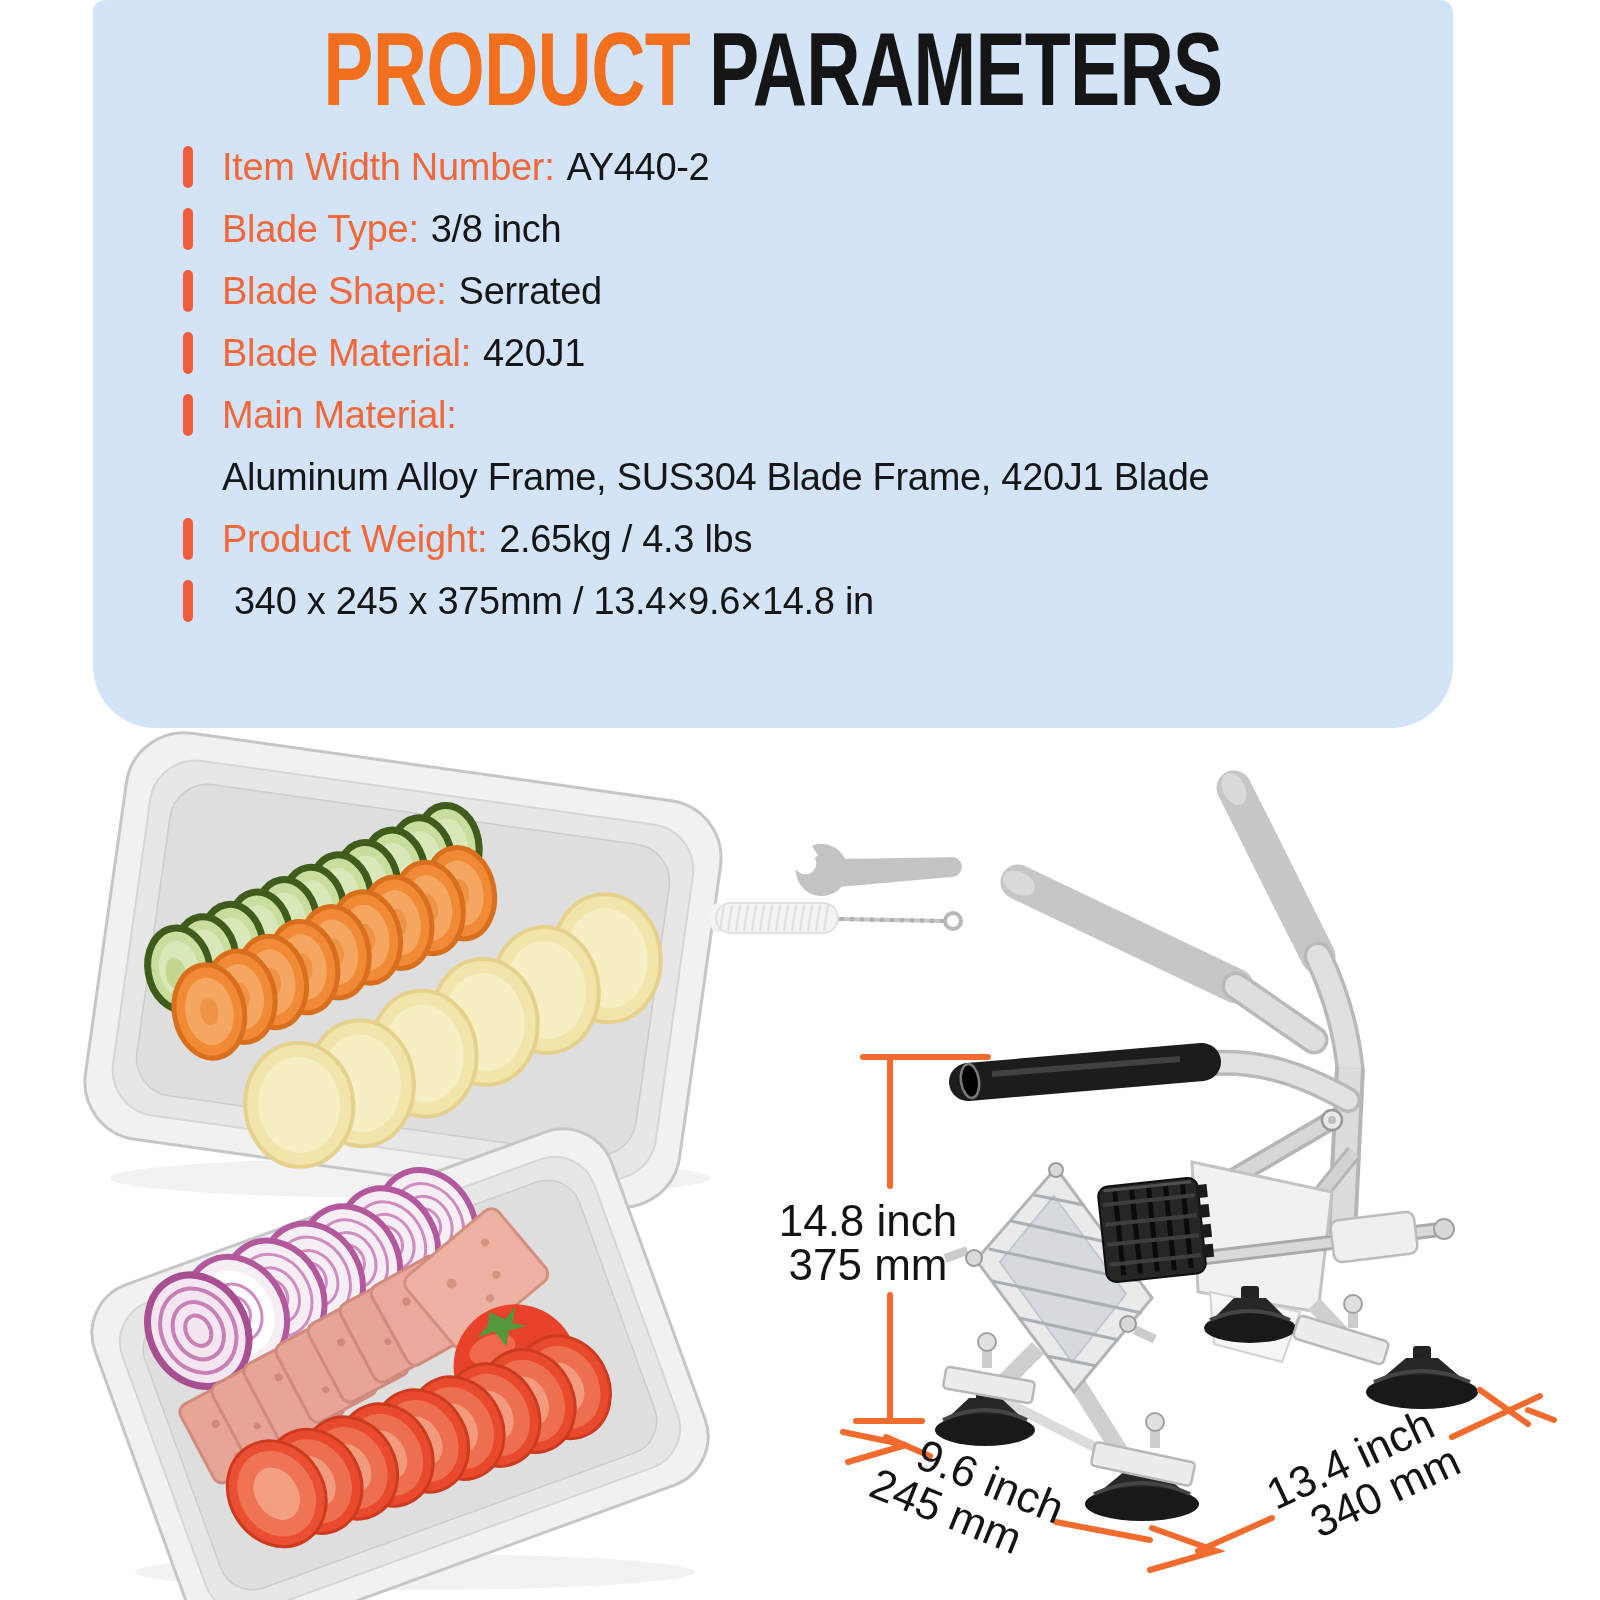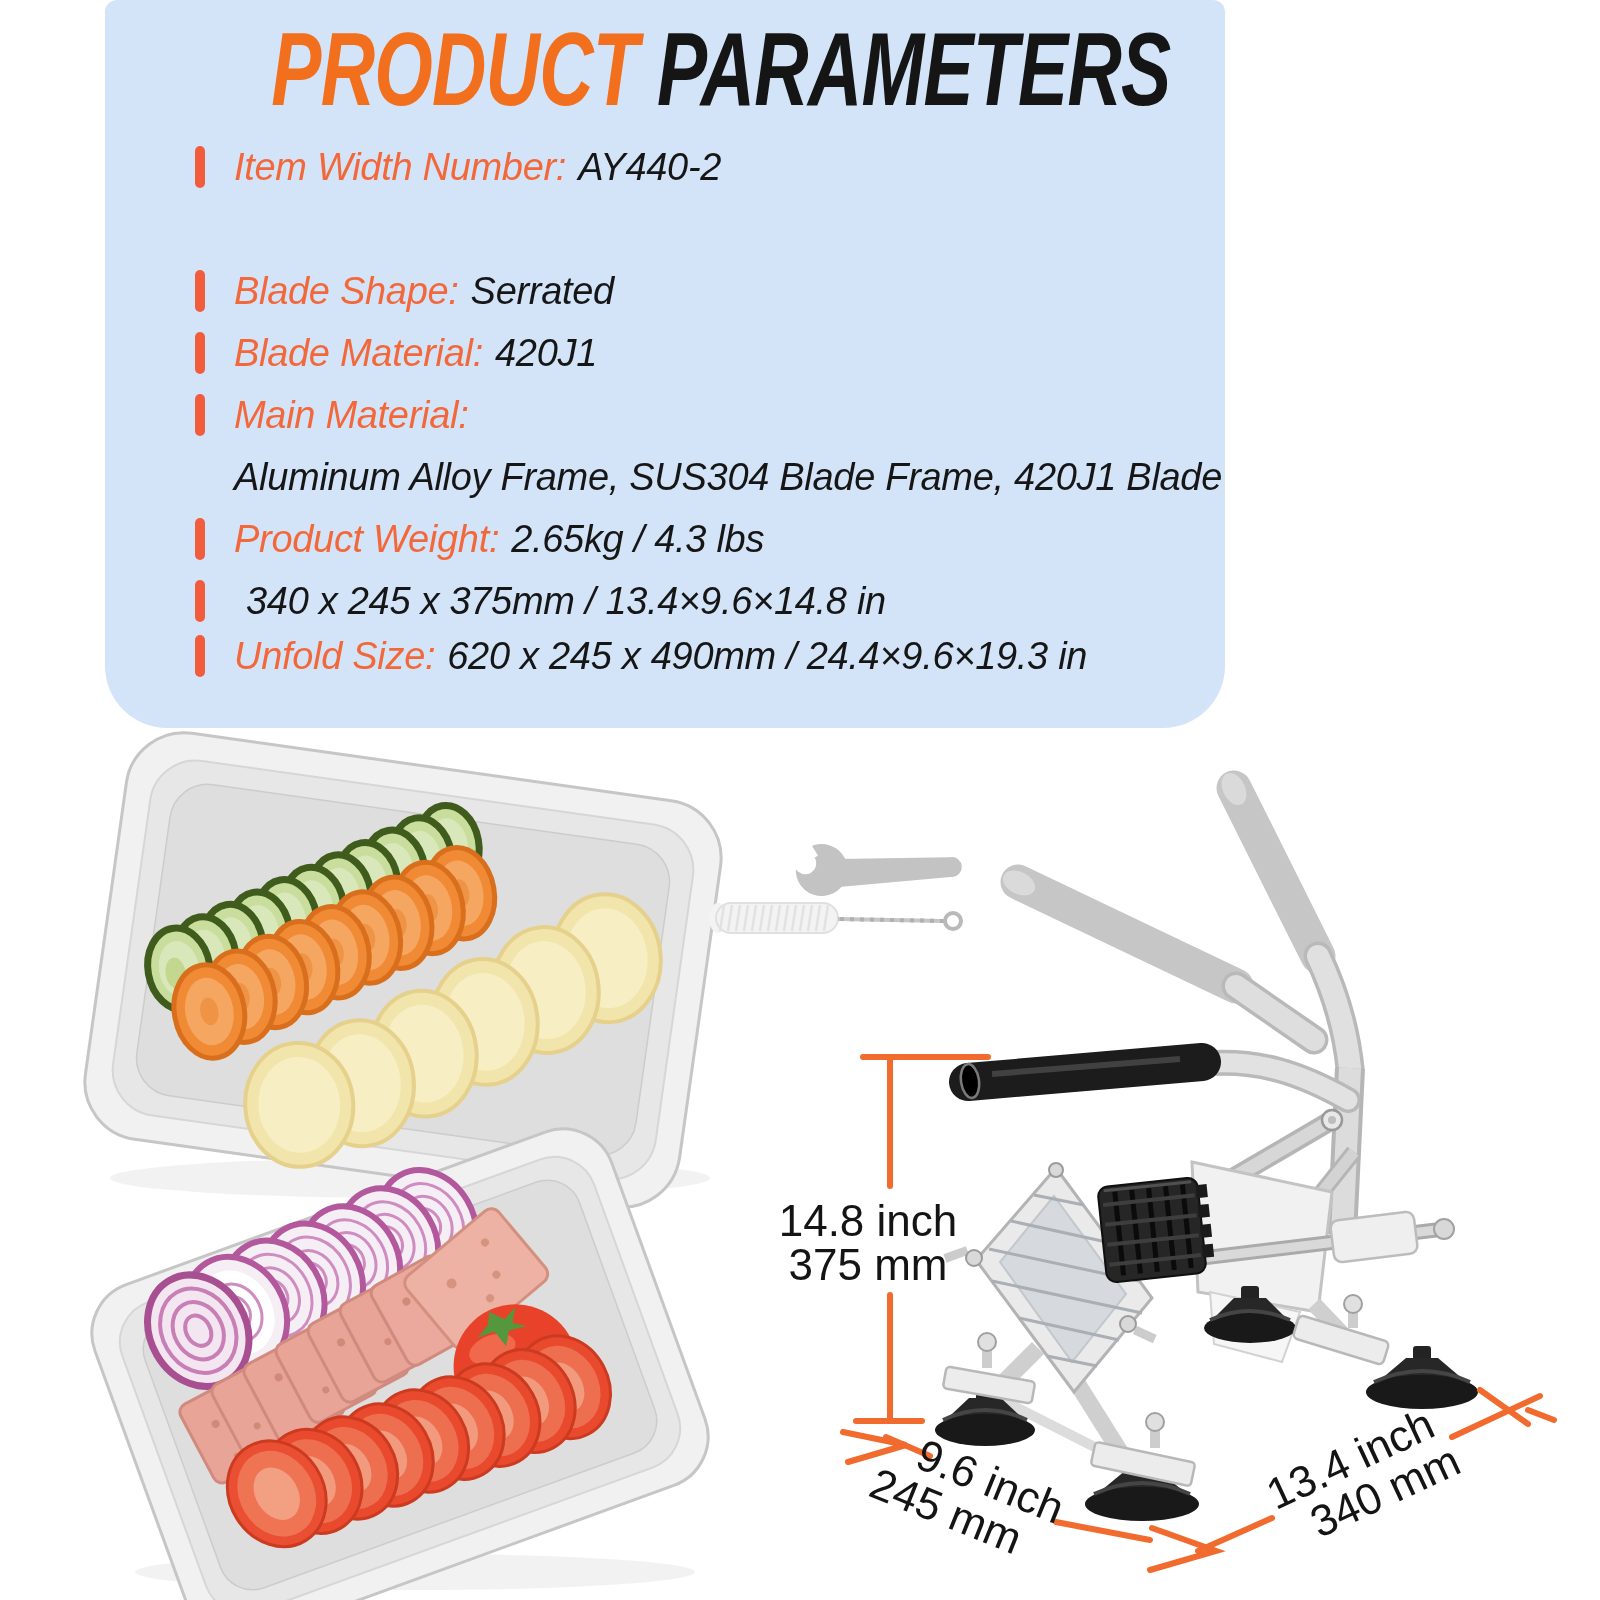--- a/index.html
+++ b/index.html
@@ -1,22 +1,22 @@
 <!DOCTYPE html>
 <html><head>
 <meta charset="utf-8">
 <style>
   html,body{margin:0;padding:0;}
   body{
     width:1600px;height:1600px;position:relative;overflow:hidden;
     background:#ffffff;font-family:"Liberation Sans",sans-serif;
   }
   .panel{
-    position:absolute;left:105px;top:0;width:1120px;height:728px;
-    background:#d4e4f8;border-radius:12px 12px 62px 62px;font-style:italic;
+    position:absolute;left:93px;top:0;width:1360px;height:728px;
+    background:#d4e4f8;border-radius:12px 12px 62px 62px;
   }
   .title{
     position:absolute;top:18px;left:0;width:100%;text-align:center;
     font-size:103px;font-weight:bold;white-space:nowrap;line-height:1.0;
   }
   .title-scale{display:inline-block;transform:scaleX(.73);transform-origin:center;letter-spacing:-1px;}
   .t-orange{color:#f2701d;margin-right:26px;}
   .t-black{color:#151515;}
   .spec-row{
     position:absolute;left:90px;height:62px;display:flex;align-items:center;
@@ -39,20 +39,25 @@
       <span class="title-scale">
         <span class="t-orange">PRODUCT</span><span class="t-black">PARAMETERS</span>
       </span>
     </div>
 
     <div class="spec-row" style="top:136px">
       <span class="bar"></span>
       <span class="label">Item Width Number:</span>
       <span class="value">AY440-2</span>
     </div>
+    <div class="spec-row" style="top:198px">
+      <span class="bar"></span>
+      <span class="label">Blade Type:</span>
+      <span class="value">3/8 inch</span>
+    </div>
     <div class="spec-row" style="top:260px">
       <span class="bar"></span>
       <span class="label">Blade Shape:</span>
       <span class="value">Serrated</span>
     </div>
     <div class="spec-row" style="top:322px">
       <span class="bar"></span>
       <span class="label">Blade Material:</span>
       <span class="value">420J1</span>
     </div>
@@ -65,25 +70,20 @@
       <span class="value" style="margin-left:0">Aluminum Alloy Frame, SUS304 Blade Frame, 420J1 Blade</span>
     </div>
     <div class="spec-row" style="top:508px">
       <span class="bar"></span>
       <span class="label">Product Weight:</span>
       <span class="value">2.65kg / 4.3 lbs</span>
     </div>
     <div class="spec-row" style="top:570px">
       <span class="bar"></span>
       <span class="value">340 x 245 x 375mm / 13.4×9.6×14.8 in</span>
-    </div>
-    <div class="spec-row" style="top:625px">
-      <span class="bar"></span>
-      <span class="label">Unfold Size:</span>
-      <span class="value">620 x 245 x 490mm / 24.4×9.6×19.3 in</span>
     </div>
   </div>
 
   <svg width="1600" height="1600" viewBox="0 0 1600 1600" style="position:absolute;left:0;top:0">
 
     <ellipse cx="410" cy="1178" rx="300" ry="20" fill="#000" opacity="0.05"></ellipse>
     <ellipse cx="415" cy="1572" rx="280" ry="18" fill="#000" opacity="0.05"></ellipse>
 
     <g transform="translate(403,970) rotate(8)">
       <rect x="-300" y="-205" width="600" height="410" rx="58" fill="#f1f1f1" stroke="#c6c6c6" stroke-width="3"></rect>

